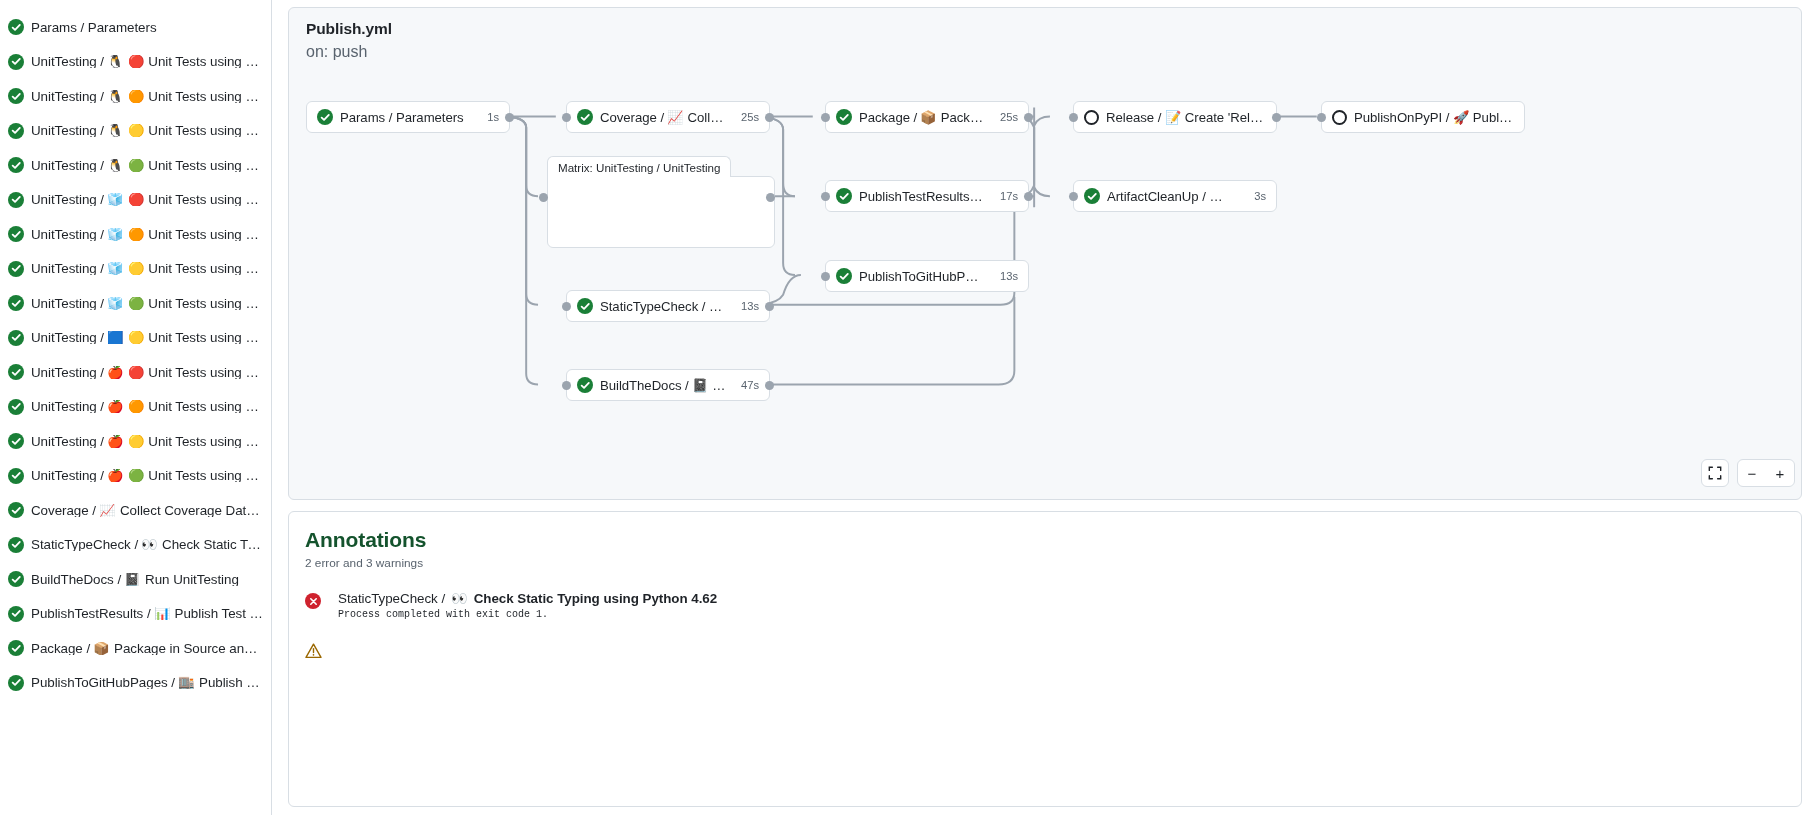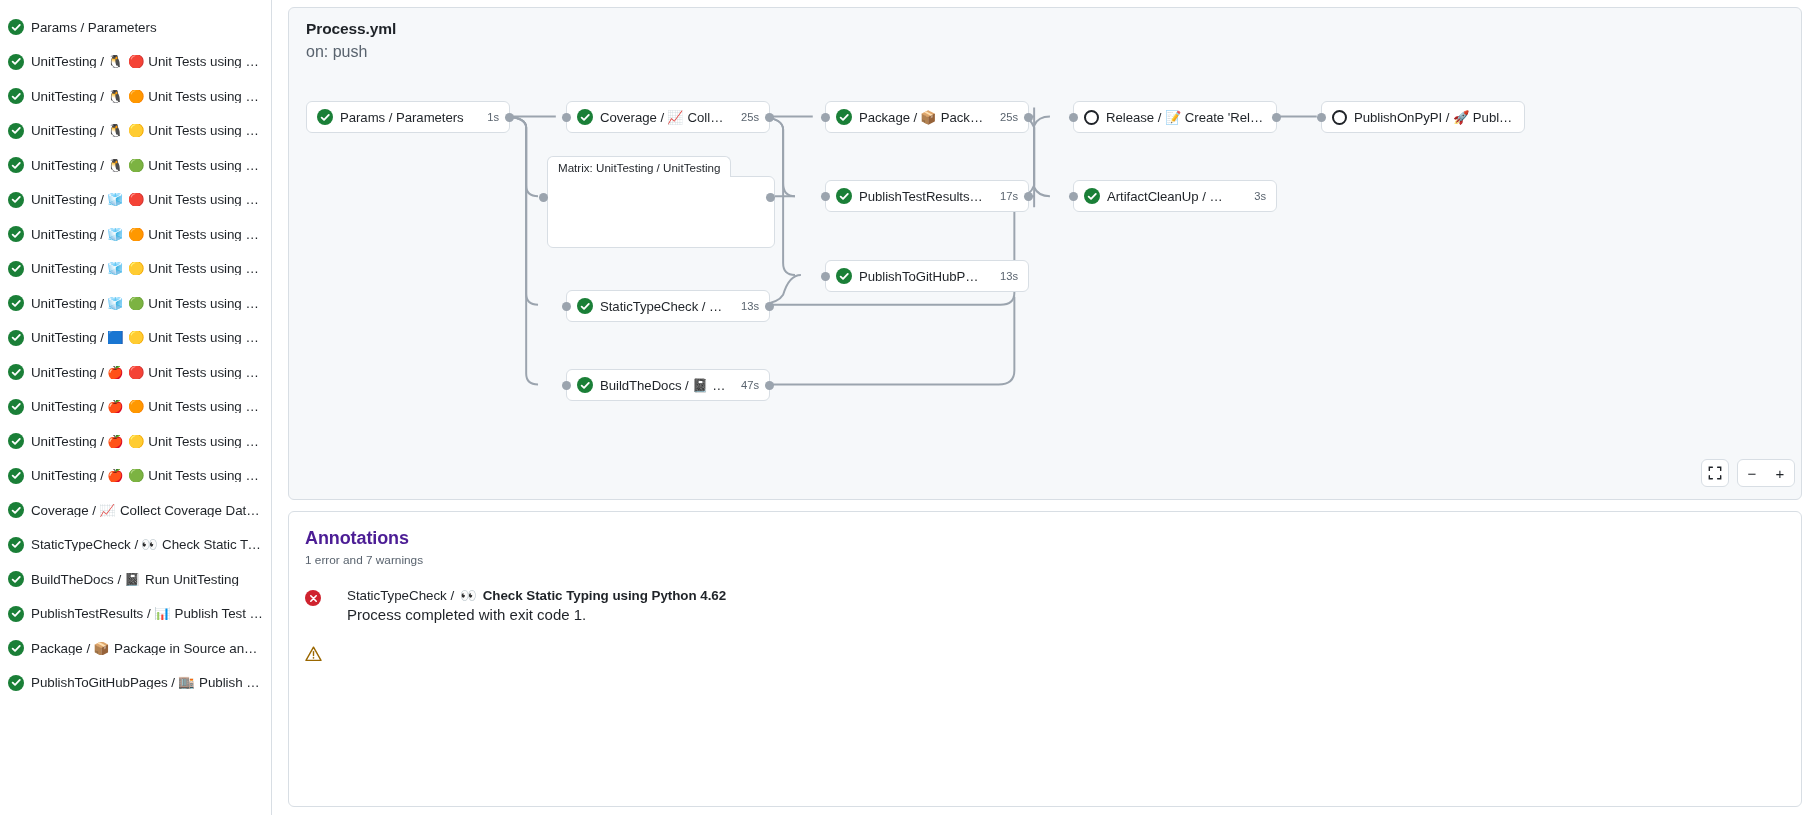--- a/index.html
+++ b/index.html
@@ -171,27 +171,27 @@
   
   .ann-card {
     margin-top: 11px;
     border: 1px solid #d8dee4;
     border-radius: 6px;
     background: #ffffff;
     height: 296px;
     padding: 16px 16px 0 16px;
     overflow: hidden;
   }
-  .ann-title { font-size: 18px; font-weight: 600; color:#4c1d95; letter-spacing:-0.1px; }
+  .ann-title { font-size: 21px; font-weight: 600; color:#14532d; letter-spacing:-0.1px; }
   .ann-sub { font-size: 11.8px; color:#59636e; margin-top: 4px; }
-  .ann-row { display: flex; gap: 26px; margin-top: 21px; }
+  .ann-row { display: flex; gap: 17px; margin-top: 21px; }
   .ann-icon { flex: 0 0 16px; margin-top: 2px; }
   .ann-head { font-size: 13.4px; color:#1f2328; display:flex; align-items:center; gap:6px; letter-spacing:-0.05px;}
   .ann-head .strong { font-weight: 600; }
-  .ann-msg { font-size: 15px; color:#1f2328; margin-top: 3px; font-family:Liberation Sans, sans-serif; }
+  .ann-msg { font-size: 10px; color:#1f2328; margin-top: 3px; font-family:Liberation Mono, monospace; }
 
   .err-circle { width:16px;height:16px;border-radius:50%;background:#cf222e;display:flex;align-items:center;justify-content:center;}
   .warn-tri { width:17px;height:16px; }
 </style>
 </head>
 <body>
 
 <div class="page">
 
   <div class="sidebar">
@@ -355,21 +355,21 @@
             </svg>
           </span>
           <span class="job-label">PublishToGitHubPages / 🏬 Publish to G...</span>
         </div>
       </div>
   </div>
 
   <div class="main">
 
     <div class="graph-card">
-      <div class="graph-title">Process.yml</div>
+      <div class="graph-title">Publish.yml</div>
       <div class="graph-sub">on: push</div>
 
       <svg class="edges" viewBox="0 0 1530 493" preserveAspectRatio="none">
         <g fill="none" stroke="#9ba4ae" stroke-width="2">
 
           <path d="M 215 109 L 270 109"></path>
 
           <path d="M 215 109 Q 240 109 240 120 L 240 178 Q 240 189 252 189"></path>
 
           <path d="M 215 109 Q 240 109 240 120 L 240 287 Q 240 298 252 298"></path>
@@ -532,21 +532,21 @@
         <div class="nub" style="left: 273px; top: 293.5px;"></div>
         <div class="nub" style="left: 476px; top: 293.5px;"></div>
         <div class="nub" style="left: 273px; top: 372.5px;"></div>
         <div class="nub" style="left: 476px; top: 372.5px;"></div>
         <div class="nub" style="left: 250px; top: 184.5px;"></div>
         <div class="nub" style="left: 477px; top: 184.5px;"></div>
       </div>
 
     <div class="ann-card">
       <div class="ann-title">Annotations</div>
-      <div class="ann-sub">1 error and 7 warnings</div>
+      <div class="ann-sub">2 error and 3 warnings</div>
       <div id="ann-list">
           <div class="ann-row">
             <div class="ann-icon">
               <div class="err-circle">
                 <svg width="9" height="9" viewBox="0 0 10 10">
                   <path d="M2 2 L8 8 M8 2 L2 8" stroke="#fff" stroke-width="1.8" stroke-linecap="round"></path>
                 </svg>
               </div>
             </div>
             <div>

